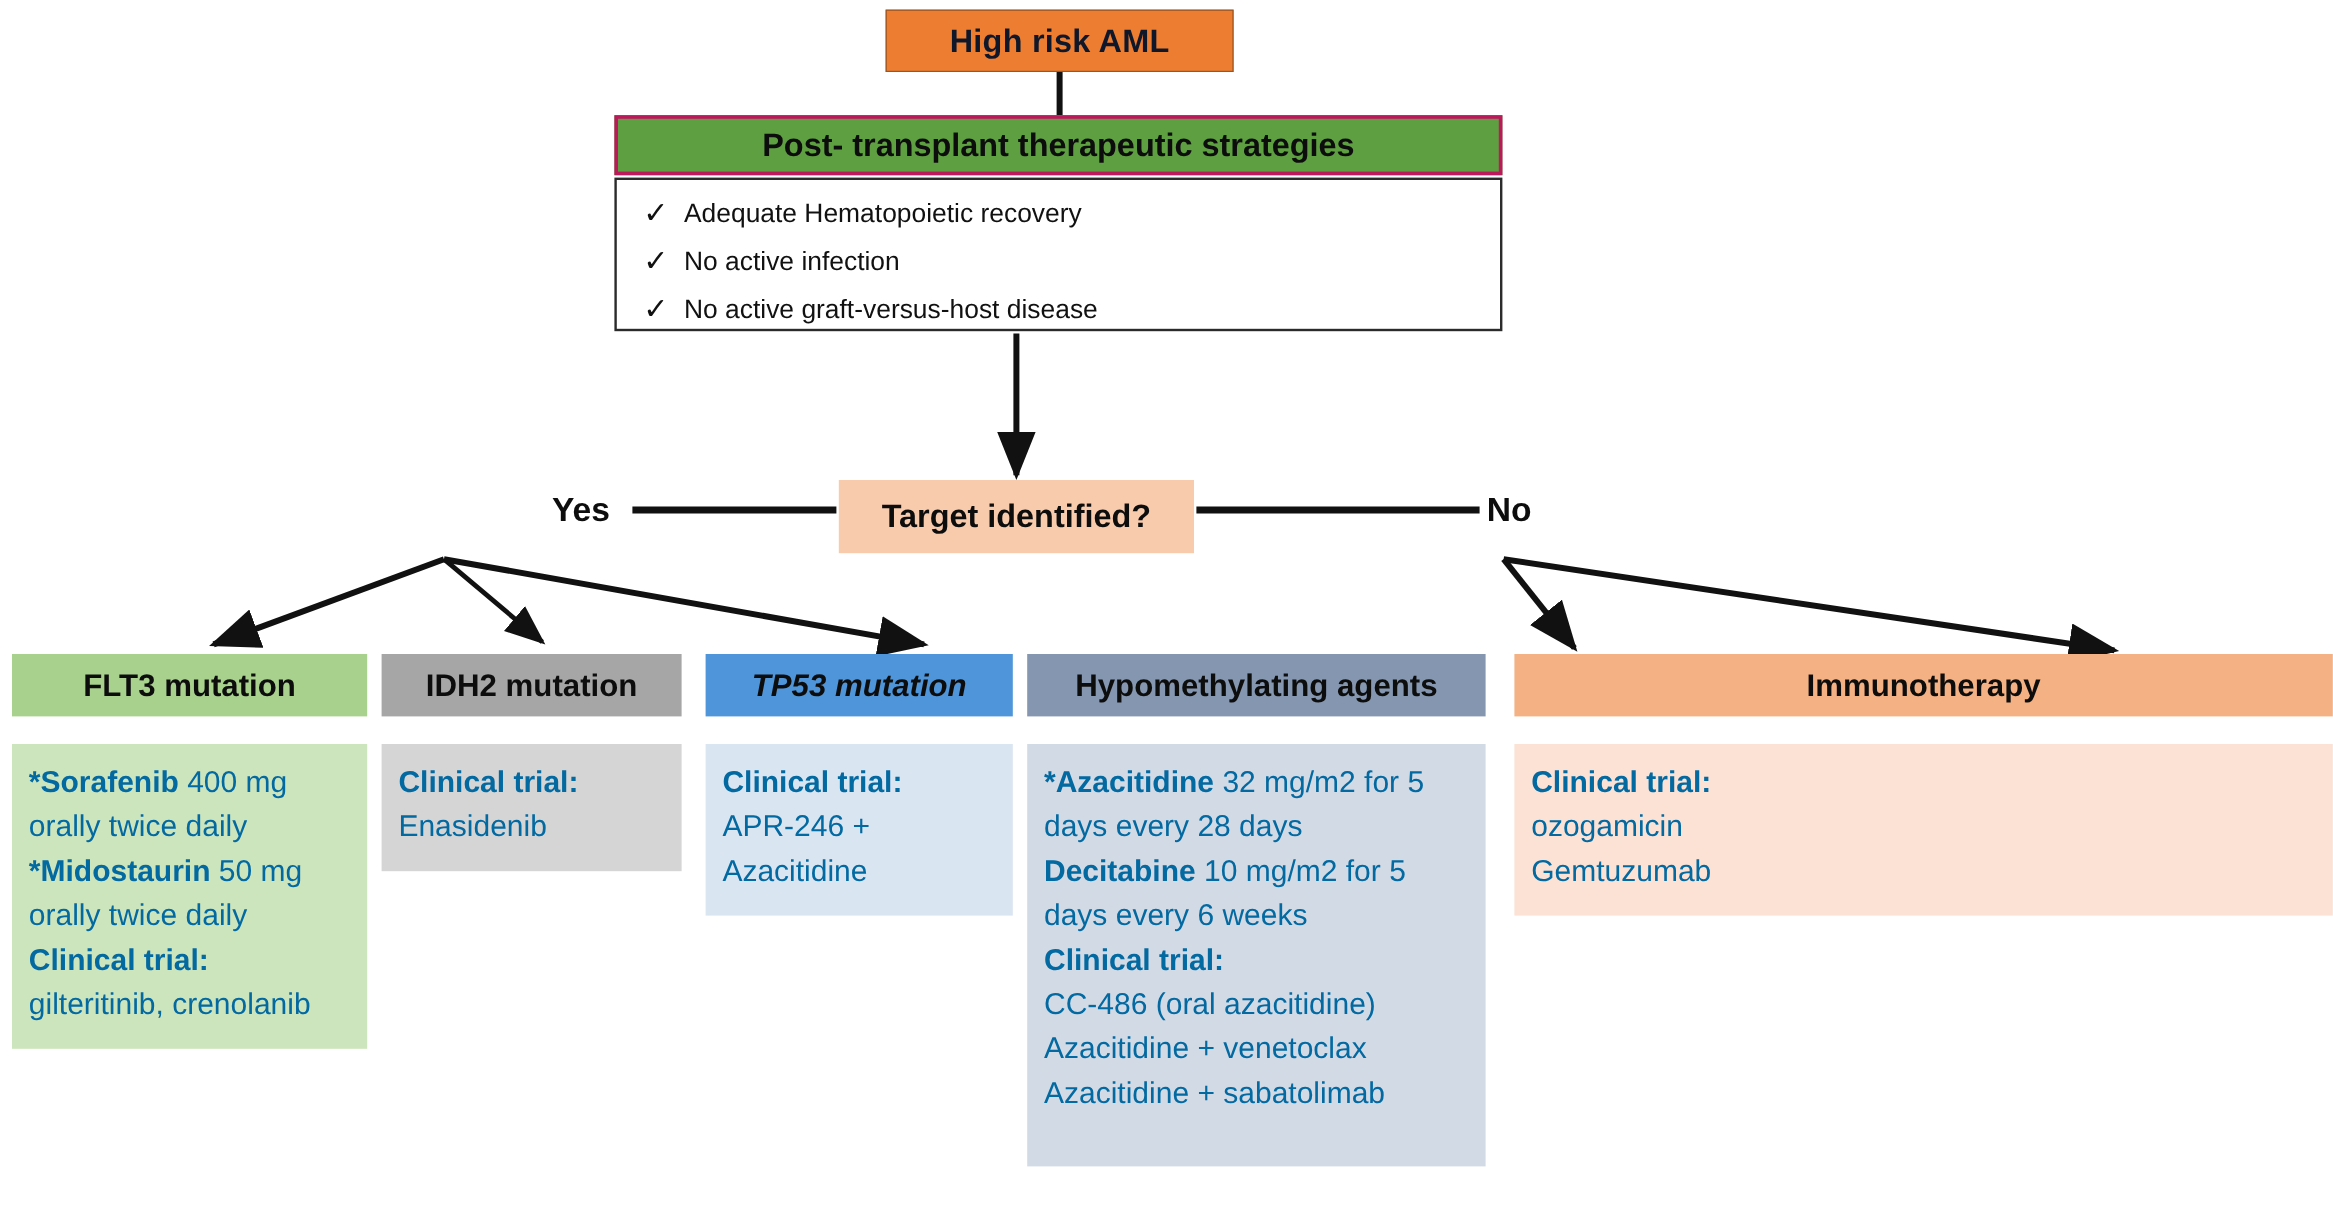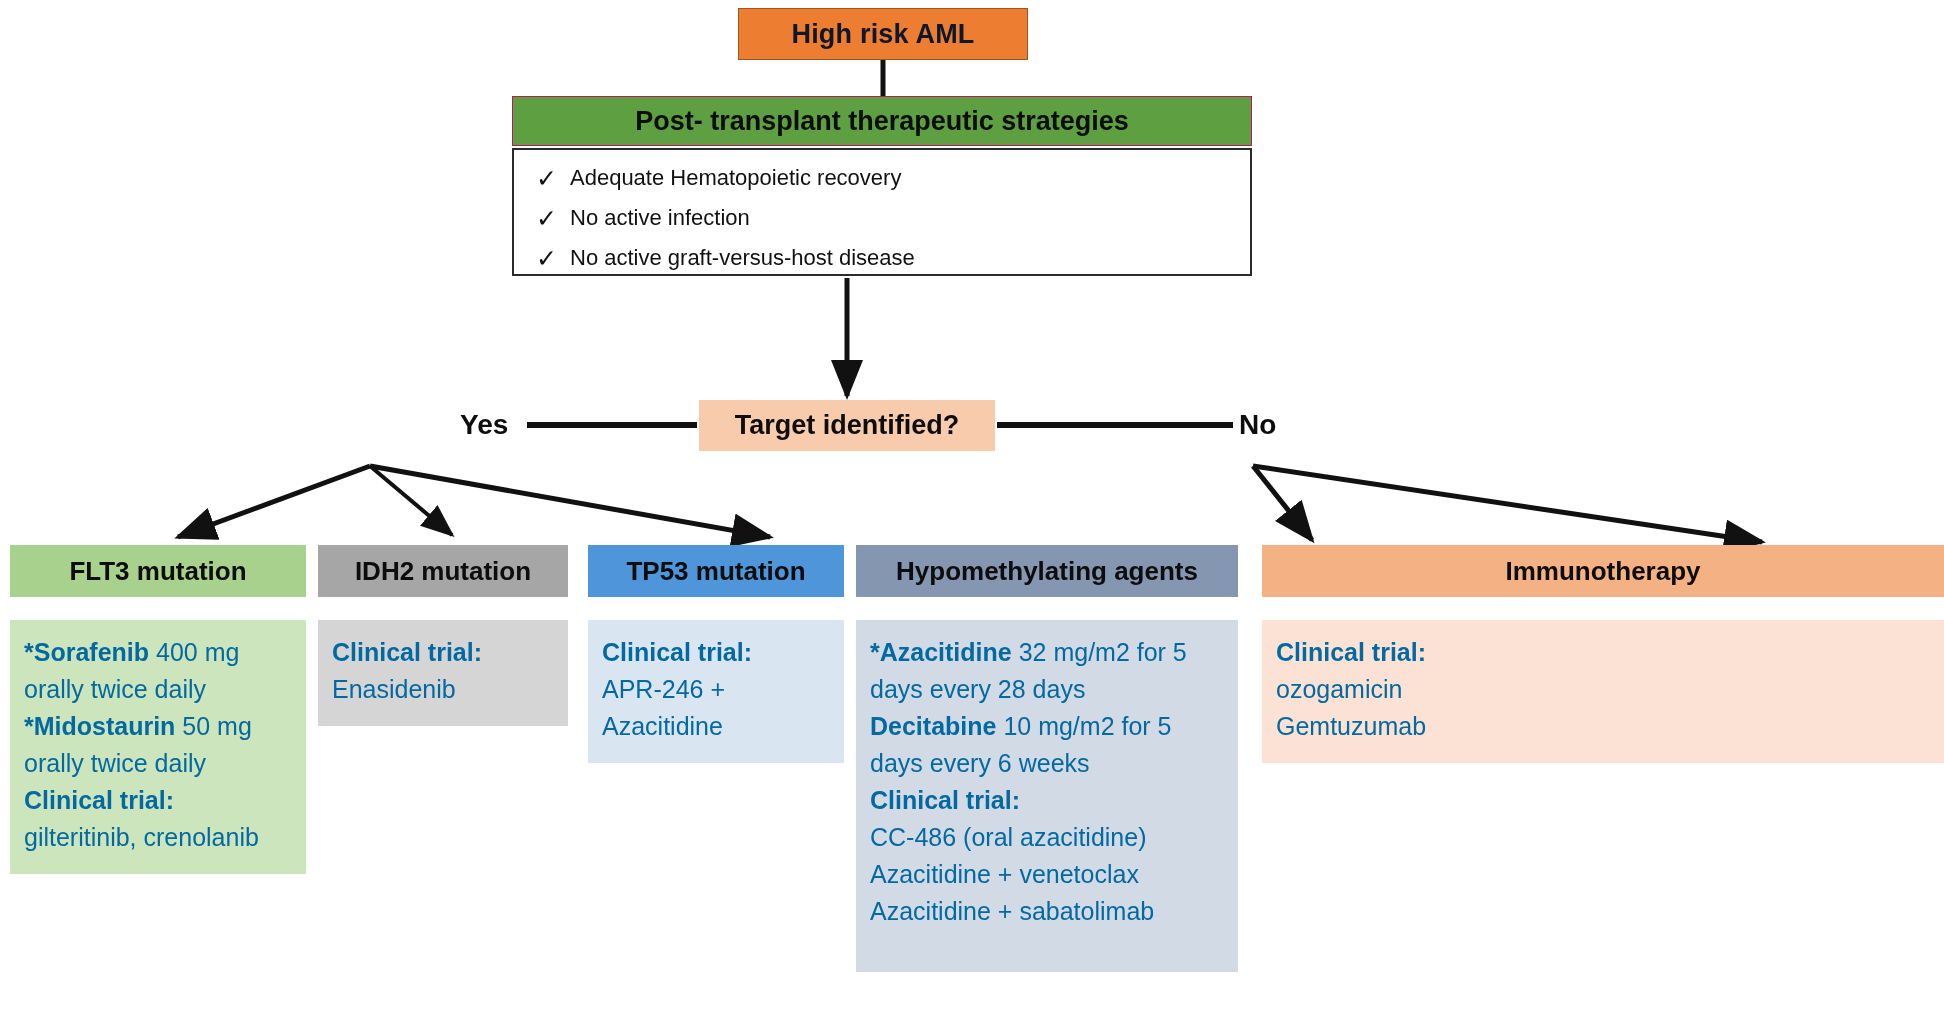--- a/index.html
+++ b/index.html
@@ -18,38 +18,38 @@
   #node-high-risk{
     left:738px;top:8px;width:290px;height:52px;
     background:#ED7D31;border:1px solid #9c5420;
     display:flex;align-items:center;justify-content:center;
   }
   #node-high-risk .lbl{font-size:27px;font-weight:bold;color:#0f172a;letter-spacing:.2px;}
 
   
   #node-strategies{
     left:512px;top:96px;width:740px;height:50px;
-    background:#5E9F41;border:1px solid #be185d;
+    background:#5E9F41;border:3px solid #be185d;
     display:flex;align-items:center;justify-content:center;
   }
   #node-strategies .lbl{font-size:27px;font-weight:bold;color:#0d0d0d;}
 
   
   #node-checklist{
     left:512px;top:148px;width:740px;height:128px;
     background:#ffffff;border:2px solid #2b2b2b;
     padding:10px 0 0 22px;
   }
   .check-row{display:flex;align-items:flex-start;margin-bottom:2px;height:38px;}
   .check-mark{width:34px;font-size:25px;line-height:36px;color:#111;}
   .check-text{font-size:22px;line-height:36px;color:#111;}
 
   
   #node-target{
-    left:699px;top:400px;width:296px;height:51px;
+    left:699px;top:400px;width:296px;height:61px;
     background:#F8CBAD;
     display:flex;align-items:center;justify-content:center;
   }
   #node-target .lbl{font-size:27px;font-weight:bold;color:#0d0d0d;}
 
   .branch-label{position:absolute;font-size:28px;font-weight:bold;color:#0d0d0d;}
   #label-yes{left:460px;top:409px;}
   #label-no{left:1239px;top:409px;}
 
   
@@ -67,21 +67,21 @@
 
   #col-flt3{left:10px;width:296px;}
   #col-flt3 .col-head{background:#A9D18E;}
   #col-flt3 .col-body{background:#CDE5BD;min-height:242px;}
 
   #col-idh2{left:318px;width:250px;}
   #col-idh2 .col-head{background:#A6A6A6;}
   #col-idh2 .col-body{background:#D5D5D5;min-height:95px;}
 
   #col-tp53{left:588px;width:256px;}
-  #col-tp53 .col-head{background:#4E95D9;}
+  #col-tp53 .col-head{background:#4E95D9;font-style:italic;}
   #col-tp53 .col-body{background:#DAE5F2;min-height:132px;}
 
   #col-hma{left:856px;width:382px;}
   #col-hma .col-head{background:#8496B0;}
   #col-hma .col-body{background:#D2DAE5;min-height:352px;}
 
   #col-immuno{left:1262px;width:682px;}
   #col-immuno .col-head{background:#F4B183;}
   #col-immuno .col-body{background:#FBE2D5;min-height:132px;}
 </style>

